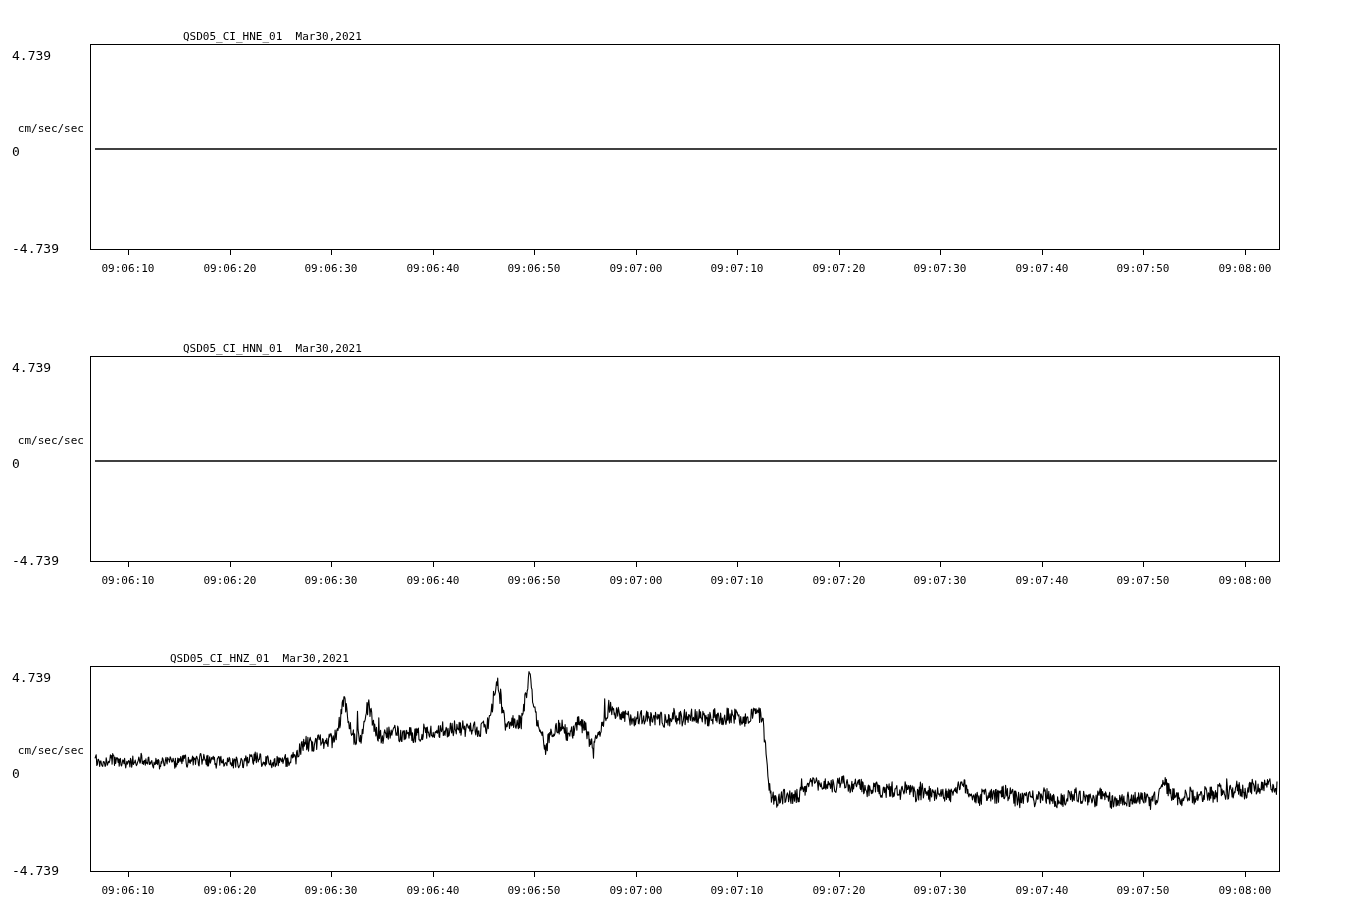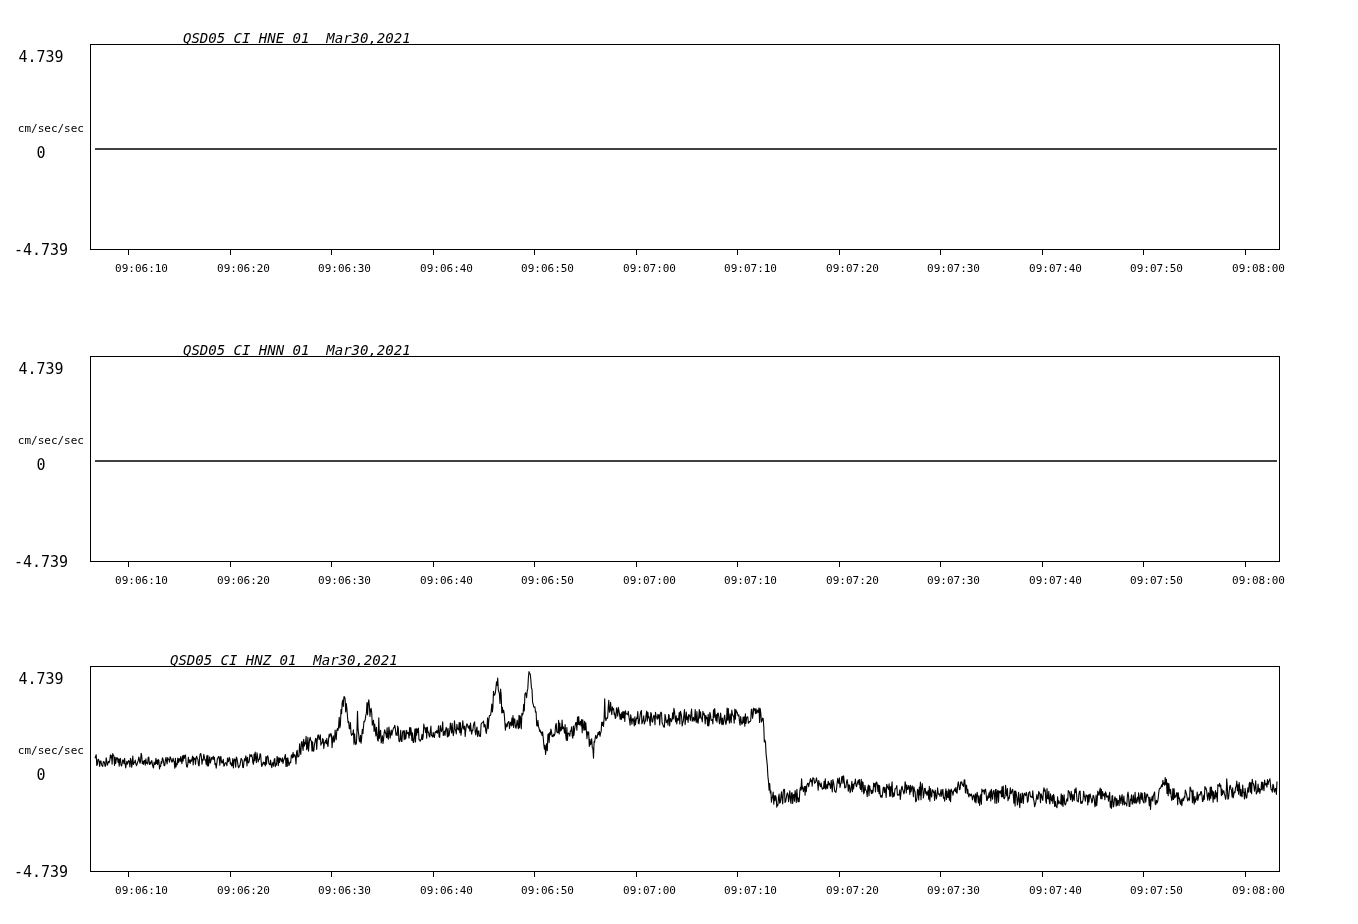--- a/index.html
+++ b/index.html
@@ -28,46 +28,45 @@
     overflow: hidden;
   }
   .trace-svg {
     position: absolute;
     left: 0;
     top: 0;
     display: block;
   }
   .panel-title {
     position: absolute;
-    font-size: 14px;
+    font-size: 11px;
     font-family: "DejaVu Sans Mono", monospace;
     white-space: pre;
     letter-spacing: 0px;
-    font-style: italic;
   }
   .ylabel {
     position: absolute;
     font-size: 11px;
     font-family: "DejaVu Sans Mono", monospace;
     white-space: pre;
     text-align: right;
   }
   .ytick {
     position: absolute;
-    font-size: 15px;
+    font-size: 13px;
     font-family: "DejaVu Sans Mono", monospace;
     white-space: pre;
-    text-align: center;
+    text-align: left;
   }
   .xtick {
     position: absolute;
     font-size: 11px;
     font-family: "DejaVu Sans Mono", monospace;
     white-space: pre;
-    text-align: right;
+    text-align: center;
     width: 80px;
   }
   .tick-mark {
     position: absolute;
     background: #000000;
   }
 </style>
 </head>
 <body>
 

